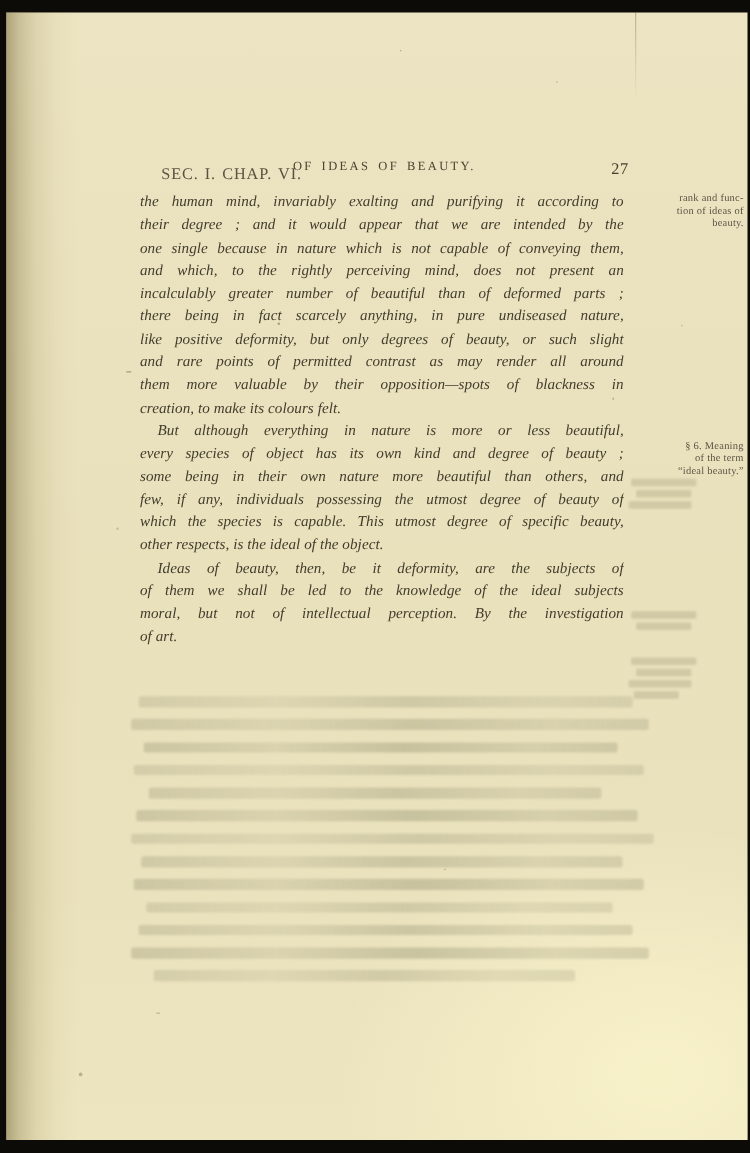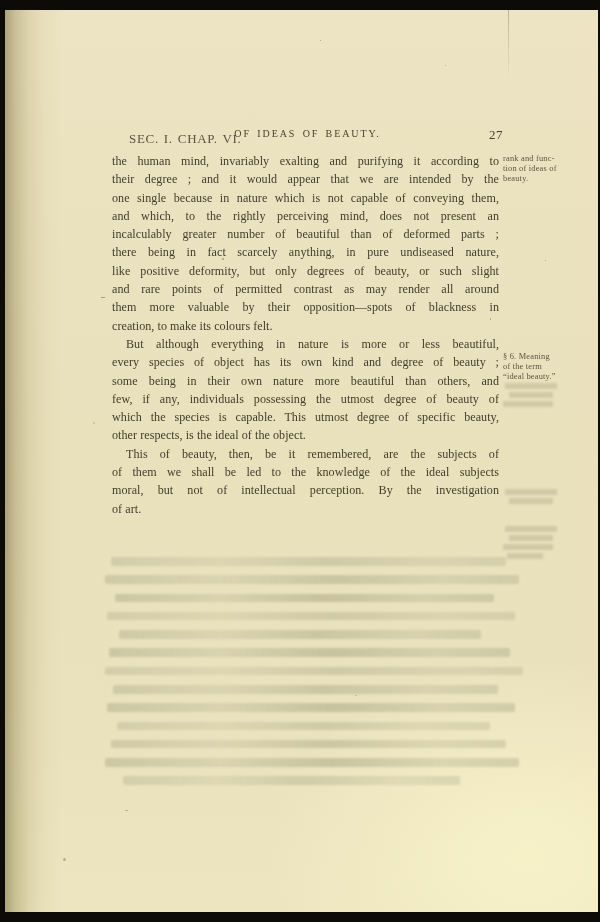--- a/index.html
+++ b/index.html
@@ -30,30 +30,30 @@
   .head-title{
     position:absolute;left:0;right:0;top:1px;text-align:center;
     font-size:10px;letter-spacing:1.9px;color:#49432f;word-spacing:2px;
   }
   .head-page-number{
     position:absolute;right:0;top:0;
     font-size:13px;color:#45402e;letter-spacing:0.5px;
   }
   
   .text-block{position:absolute;left:107px;top:142px;width:387px;}
-  .para{margin:0;padding:0;}
+  .para{margin:0;padding:0;font-style:italic;}
   .line{
     height:18.3px;line-height:18.3px;font-size:12.1px;color:#423c2c;
     text-align:justify;text-align-last:justify;overflow:hidden;
     letter-spacing:0.05px;
   }
   .line.last{text-align-last:left;}
   .line.indent{text-indent:14px;}
   
-  .margin-note{position:absolute;left:498px;width:76px;color:#5b5343;}
+  .margin-note{position:absolute;left:514px;width:76px;color:#5b5343;text-align:right;}
   .margin-note .note-line{font-size:8.4px;line-height:10px;white-space:nowrap;letter-spacing:0.2px;}
   .note-1{top:144px;}
   .note-2{top:342px;}
   
   .bleed-block{position:absolute;left:100px;top:547px;width:418px;filter:blur(0.8px);}
   .bleed-line{
     height:8.6px;margin-bottom:9.7px;border-radius:2px;
     background:linear-gradient(90deg, rgba(122,120,90,0.26), rgba(122,120,90,0.14) 28%, rgba(122,120,90,0.30) 55%, rgba(122,120,90,0.17) 82%, rgba(122,120,90,0.24));
   }
   .margin-bleed{position:absolute;left:498px;width:58px;filter:blur(0.9px);}
@@ -92,21 +92,21 @@
       </div>
       <div class="para">
         <div class="line indent">But although everything in nature is more or less beautiful,</div>
         <div class="line">every species of object has its own kind and degree of beauty ;</div>
         <div class="line">some being in their own nature more beautiful than others, and</div>
         <div class="line">few, if any, individuals possessing the utmost degree of beauty of</div>
         <div class="line">which the species is capable.  This utmost degree of specific beauty,</div>
         <div class="line last">other respects, is the ideal of the object.</div>
       </div>
       <div class="para">
-        <div class="line indent">This of beauty, then, be it remembered, are the subjects of</div>
+        <div class="line indent">Ideas of beauty, then, be it deformity, are the subjects of</div>
         <div class="line">of them we shall be led to the knowledge of the ideal subjects</div>
         <div class="line">moral, but not of intellectual perception.  By the investigation</div>
         <div class="line last">of art.</div>
       </div>
     </main>
 
   <aside class="margin-note note-1" id="margin-note-0">
       <div class="note-line">rank and func-</div>
       <div class="note-line">tion of ideas of</div>
       <div class="note-line">beauty.</div>

